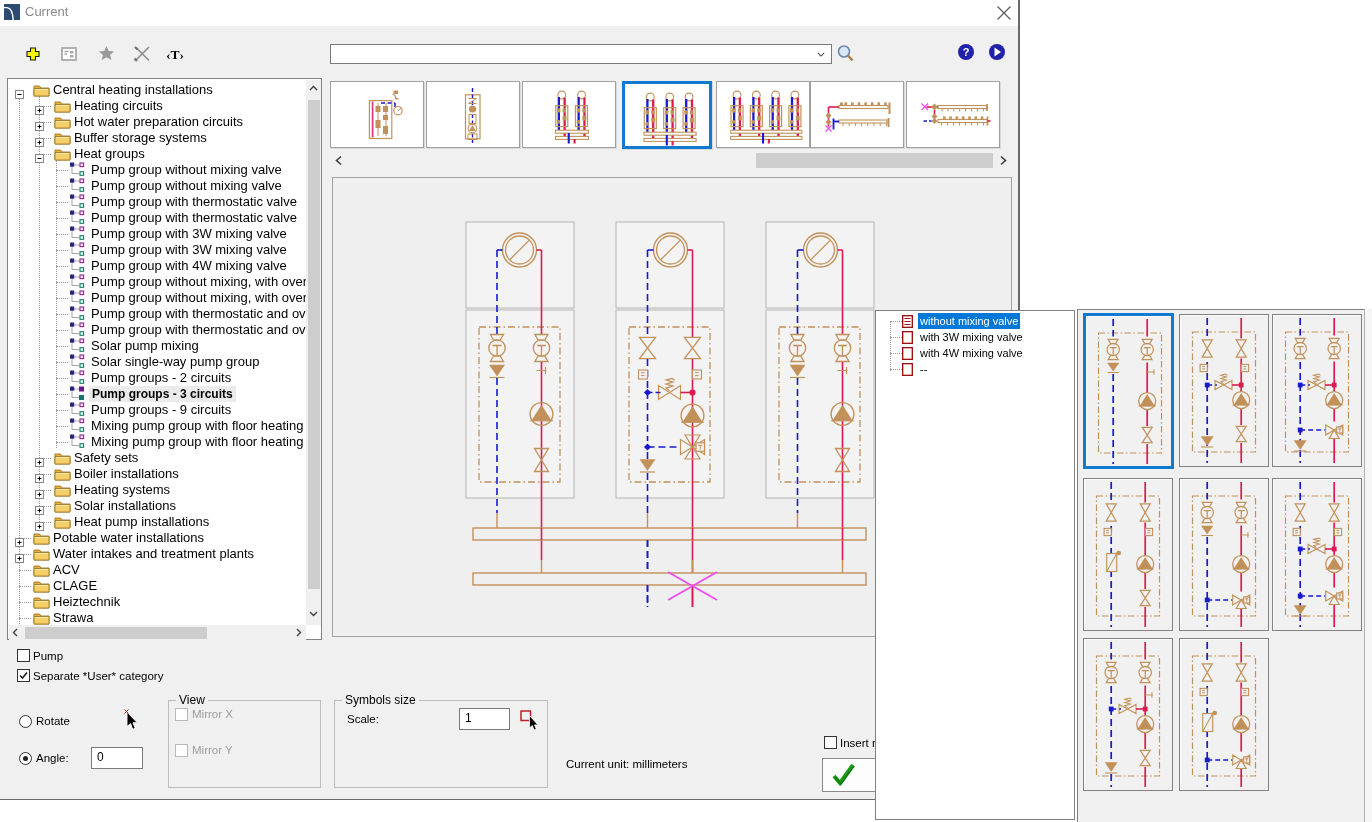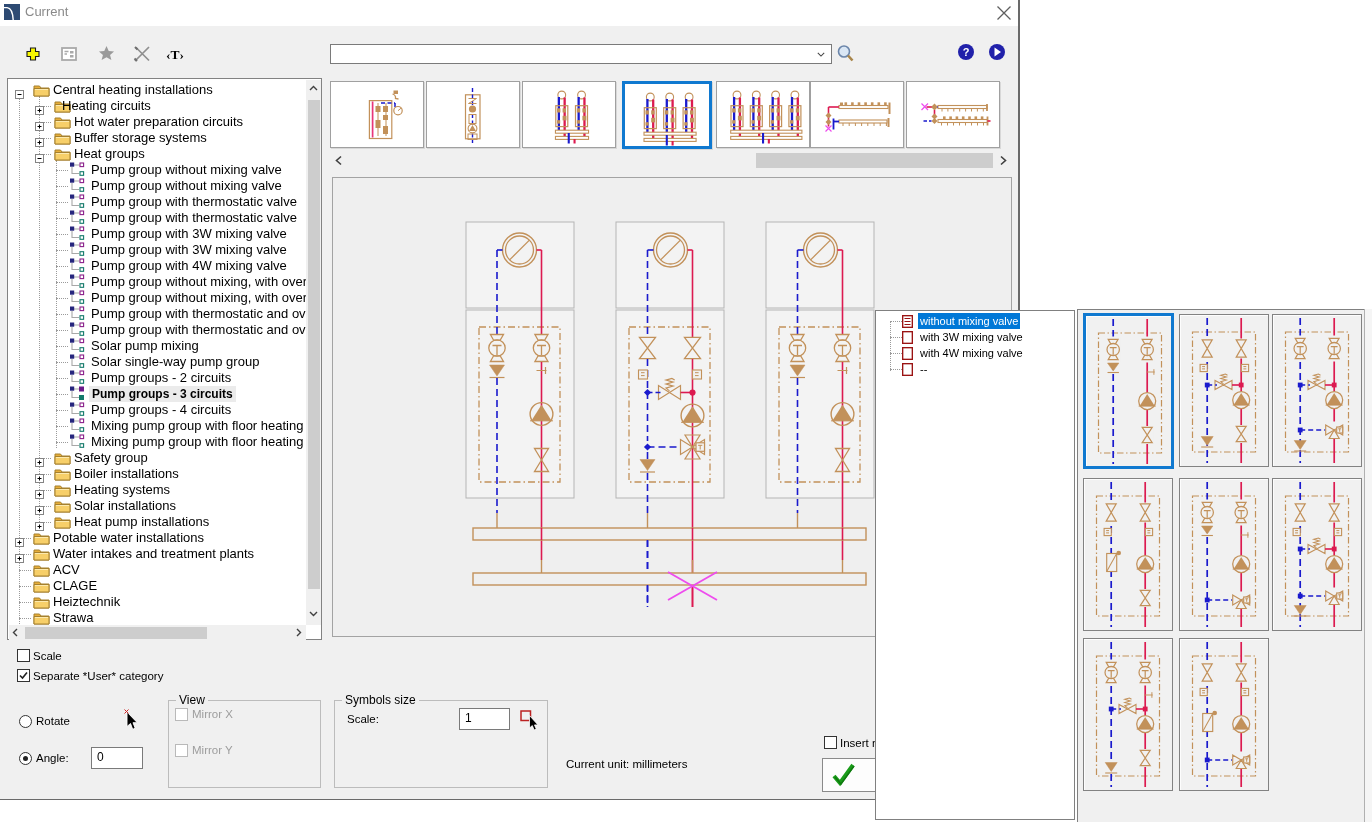--- a/index.html
+++ b/index.html
@@ -346,21 +346,21 @@
           <div class="tlabel" style="left:44px;top:2px">Central heating installations</div>
           <div class="texp" style="left:26px;top:21px"><svg width="9" height="9" viewBox="0 0 9 9">
               <rect x="0.5" y="0.5" width="8" height="8" fill="#fff" stroke="#848484"></rect>
               <path d="M2.5,4.5 h4 M4.5,2.5 v4" stroke="#000" stroke-width="1"></path>
             </svg></div>
           <div class="tico" style="left:45px;top:19px"><svg width="17" height="14" viewBox="0 0 17 14">
               <path d="M1,3 h5.5 l1.5,2 H16 v8 H1 Z" fill="#e8ae39" stroke="#a5802e" stroke-width="1"></path>
               <path d="M1,5.5 H16 V13 H1 Z" fill="#f7cf69" stroke="#a5802e" stroke-width="1"></path>
               <path d="M2,6.5 H15" stroke="#fce9ae" stroke-width="1"></path>
             </svg></div>
-          <div class="tlabel" style="left:53px;top:18px">Heating circuits</div>
+          <div class="tlabel" style="left:65px;top:18px">Heating circuits</div>
           <div class="texp" style="left:26px;top:37px"><svg width="9" height="9" viewBox="0 0 9 9">
               <rect x="0.5" y="0.5" width="8" height="8" fill="#fff" stroke="#848484"></rect>
               <path d="M2.5,4.5 h4 M4.5,2.5 v4" stroke="#000" stroke-width="1"></path>
             </svg></div>
           <div class="tico" style="left:45px;top:35px"><svg width="17" height="14" viewBox="0 0 17 14">
               <path d="M1,3 h5.5 l1.5,2 H16 v8 H1 Z" fill="#e8ae39" stroke="#a5802e" stroke-width="1"></path>
               <path d="M1,5.5 H16 V13 H1 Z" fill="#f7cf69" stroke="#a5802e" stroke-width="1"></path>
               <path d="M2,6.5 H15" stroke="#fce9ae" stroke-width="1"></path>
             </svg></div>
           <div class="tlabel" style="left:65px;top:34px">Hot water preparation circuits</div>
@@ -488,21 +488,21 @@
               <rect x="10" y="0.5" width="5" height="5" fill="#6a1a8a"></rect>
               <rect x="10" y="9" width="5" height="5" fill="#127a6a"></rect>
             </svg></div>
           <div class="tlabel tsel" style="left:82px;top:306px">Pump groups - 3 circuits</div>
           <div class="tico" style="left:60px;top:322px"><svg width="17" height="15" viewBox="0 0 17 15">
               <path d="M3,5 V11.5 H10 M5,3 H10.5" fill="none" stroke="#a8a8a8" stroke-width="1.1"></path>
               <rect x="1" y="0.5" width="4.2" height="4.2" fill="#26267e"></rect>
               <rect x="11" y="1" width="3.6" height="3.6" fill="none" stroke="#8a1f8a" stroke-width="1.1"></rect>
               <rect x="11" y="9.7" width="3.6" height="3.6" fill="none" stroke="#127a6a" stroke-width="1.1"></rect>
             </svg></div>
-          <div class="tlabel" style="left:82px;top:322px">Pump groups - 4 circuits</div>
+          <div class="tlabel" style="left:82px;top:322px">Pump groups - 9 circuits</div>
           <div class="tico" style="left:60px;top:338px"><svg width="17" height="15" viewBox="0 0 17 15">
               <path d="M3,5 V11.5 H10 M5,3 H10.5" fill="none" stroke="#a8a8a8" stroke-width="1.1"></path>
               <rect x="1" y="0.5" width="4.2" height="4.2" fill="#26267e"></rect>
               <rect x="11" y="1" width="3.6" height="3.6" fill="none" stroke="#8a1f8a" stroke-width="1.1"></rect>
               <rect x="11" y="9.7" width="3.6" height="3.6" fill="none" stroke="#127a6a" stroke-width="1.1"></rect>
             </svg></div>
           <div class="tlabel" style="left:82px;top:338px">Mixing pump group with floor heating manifold</div>
           <div class="tico" style="left:60px;top:354px"><svg width="17" height="15" viewBox="0 0 17 15">
               <path d="M3,5 V11.5 H10 M5,3 H10.5" fill="none" stroke="#a8a8a8" stroke-width="1.1"></path>
               <rect x="1" y="0.5" width="4.2" height="4.2" fill="#26267e"></rect>
@@ -512,21 +512,21 @@
           <div class="tlabel" style="left:82px;top:354px">Mixing pump group with floor heating manifold</div>
           <div class="texp" style="left:26px;top:373px"><svg width="9" height="9" viewBox="0 0 9 9">
               <rect x="0.5" y="0.5" width="8" height="8" fill="#fff" stroke="#848484"></rect>
               <path d="M2.5,4.5 h4 M4.5,2.5 v4" stroke="#000" stroke-width="1"></path>
             </svg></div>
           <div class="tico" style="left:45px;top:371px"><svg width="17" height="14" viewBox="0 0 17 14">
               <path d="M1,3 h5.5 l1.5,2 H16 v8 H1 Z" fill="#e8ae39" stroke="#a5802e" stroke-width="1"></path>
               <path d="M1,5.5 H16 V13 H1 Z" fill="#f7cf69" stroke="#a5802e" stroke-width="1"></path>
               <path d="M2,6.5 H15" stroke="#fce9ae" stroke-width="1"></path>
             </svg></div>
-          <div class="tlabel" style="left:65px;top:370px">Safety group</div>
+          <div class="tlabel" style="left:65px;top:370px">Safety sets</div>
           <div class="texp" style="left:26px;top:389px"><svg width="9" height="9" viewBox="0 0 9 9">
               <rect x="0.5" y="0.5" width="8" height="8" fill="#fff" stroke="#848484"></rect>
               <path d="M2.5,4.5 h4 M4.5,2.5 v4" stroke="#000" stroke-width="1"></path>
             </svg></div>
           <div class="tico" style="left:45px;top:387px"><svg width="17" height="14" viewBox="0 0 17 14">
               <path d="M1,3 h5.5 l1.5,2 H16 v8 H1 Z" fill="#e8ae39" stroke="#a5802e" stroke-width="1"></path>
               <path d="M1,5.5 H16 V13 H1 Z" fill="#f7cf69" stroke="#a5802e" stroke-width="1"></path>
               <path d="M2,6.5 H15" stroke="#fce9ae" stroke-width="1"></path>
             </svg></div>
           <div class="tlabel" style="left:65px;top:386px">Boiler installations</div>
@@ -727,21 +727,21 @@
         <rect x="473" y="573" width="393" height="12" fill="#efefef" stroke="#c2915a" stroke-width="1.4"></rect>
         <path d="M541.5,528 L541.5,540" stroke="#dc1a50" stroke-width="1.6" fill="none"></path>
         <path d="M692.5,528 L692.5,540" stroke="#dc1a50" stroke-width="1.6" fill="none"></path>
         <path d="M692.5,585 L692.5,607" stroke="#dc1a50" stroke-width="1.6" fill="none"></path>
         <path d="M647.5,540 L647.5,573" stroke="#1a1acd" stroke-width="1.6" stroke-dasharray="7 4" fill="none"></path>
         <path d="M647.5,585 L647.5,607" stroke="#1a1acd" stroke-width="1.6" stroke-dasharray="7 4" fill="none"></path>
         <path d="M842.5,528 L842.5,540" stroke="#dc1a50" stroke-width="1.6" fill="none"></path>
         <path d="M668,572 L717,600 M668,600 L717,572" stroke="#ee4cee" stroke-width="1.8"></path>
       </svg>
       <div class="cb" style="left:17px;top:649px"></div>
-      <div class="lbl" style="left:33px;top:650px">Scale</div>
+      <div class="lbl" style="left:33px;top:650px">Pump</div>
       <div class="cb" style="left:17px;top:669px">
         <svg width="11" height="11" viewBox="0 0 11 11" style="position:absolute;left:0;top:0">
           <path d="M2,5.5 L4.5,8 L9,2.5" stroke="#222" stroke-width="1.6" fill="none"></path>
         </svg>
       </div>
       <div class="lbl" style="left:33px;top:670px">Separate *User* category</div>
       <div class="radio" style="left:19px;top:715px"></div>
       <div class="lbl" style="left:36px;top:715px">Rotate</div>
       <div class="radio" style="left:19px;top:752px">
         <div class="dot"></div>

